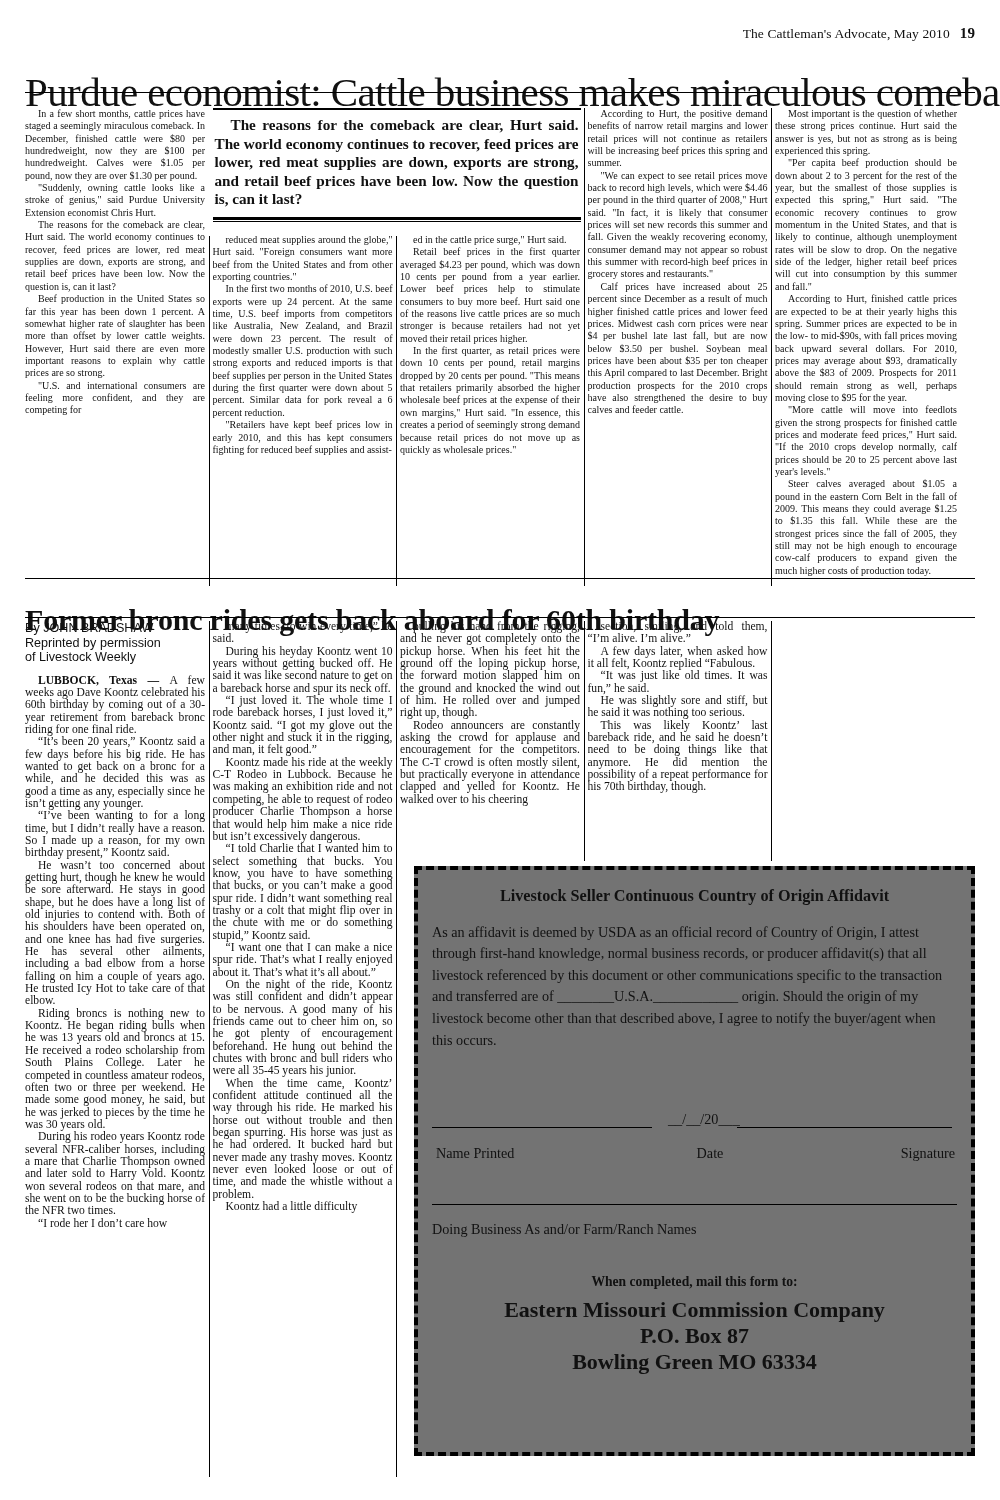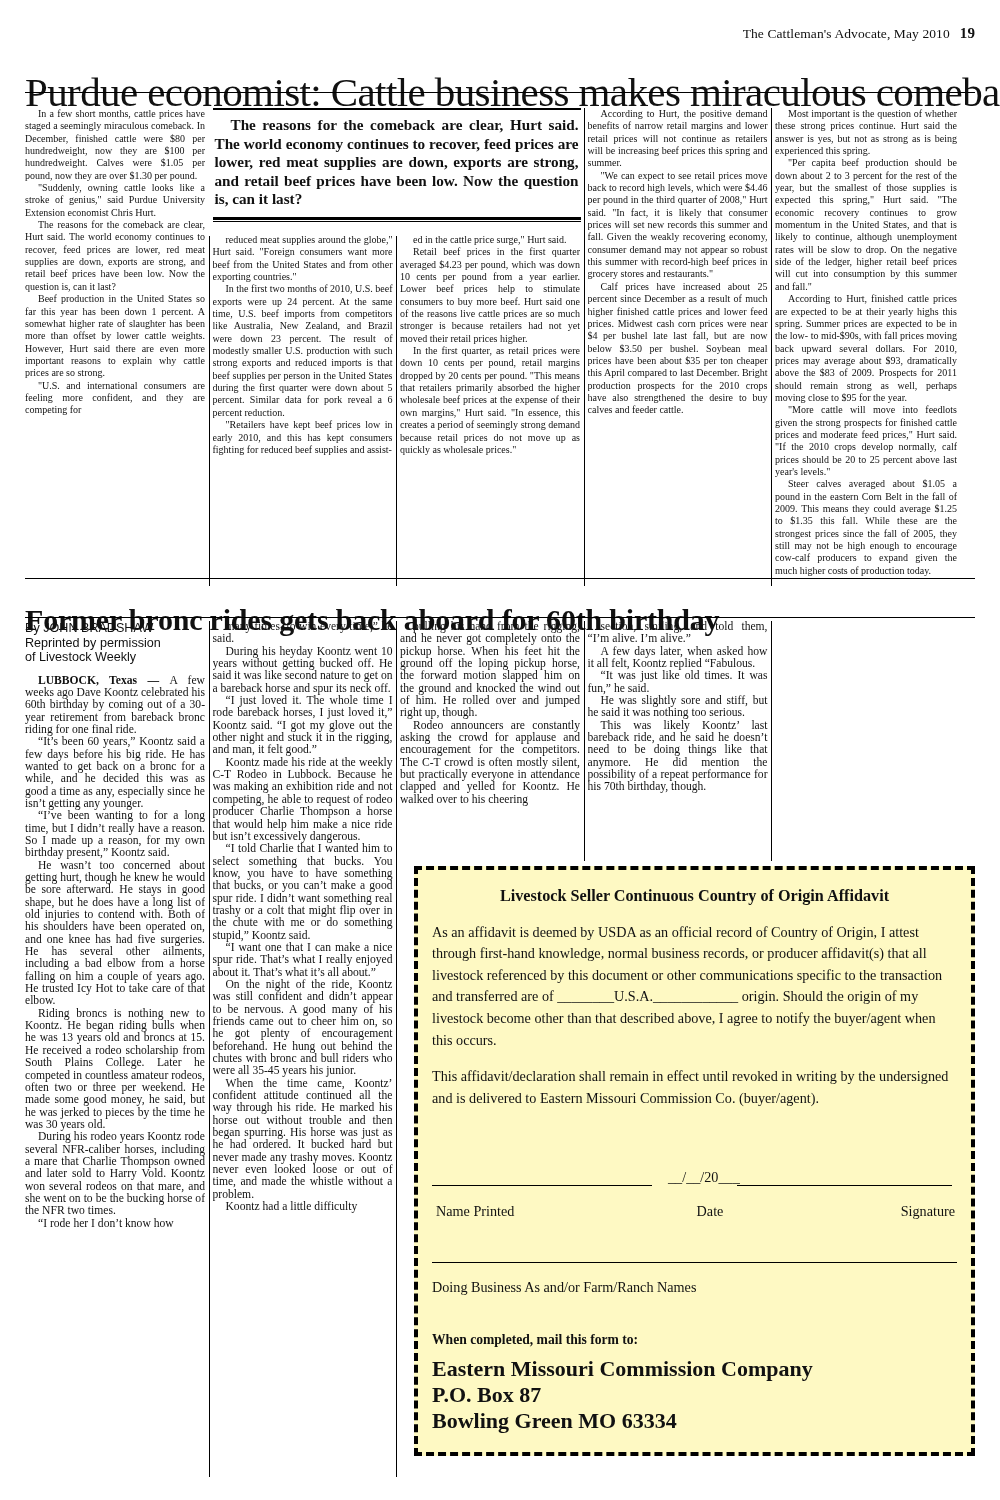--- a/index.html
+++ b/index.html
@@ -102,21 +102,21 @@
   .dateline { font-weight:bold; }
 
   
   .affidavit {
     position:absolute; left:414px; top:866px; width:561px; height:590px;
     box-sizing:border-box;
     border:4px dashed #000;
     padding:12px 14px 10px 14px;
     font-size:14.2px;
     line-height:21.6px;
-    background:#fef9c3;
+    background:#737373;
   }
   .aff-title {
     text-align:center; font-weight:bold; font-size:16.2px; margin:4px 0 14px 0;
     font-family:"Liberation Serif", serif;
   }
   .aff-p { margin:0 0 15px 0; text-align:left; }
   .aff-p2 { margin:14px 0 0 0; }
 
   .sig-row {
     position:relative; margin-top:58px; height:34px;
@@ -131,21 +131,21 @@
     font-size:14.2px; letter-spacing:0px; white-space:nowrap;
   }
   .sig-labels { position:relative; height:20px; font-size:14.2px; }
   .lbl-name { position:absolute; left:4px; top:0; }
   .lbl-date { position:absolute; left:198px; top:0; width:160px; text-align:center; }
   .lbl-sig  { position:absolute; right:2px; top:0; }
 
   .dba-line { margin-top:40px; border-bottom:1px solid #000; height:1px; width:100%; }
   .dba-label { margin-top:14px; font-size:14.2px; }
 
-  .mailto { text-align:left; margin-top:30px; }
+  .mailto { text-align:center; margin-top:30px; }
   .mailto .m-small { font-weight:bold; font-size:13.6px; margin-bottom:5px; }
   .mailto .m-big { font-weight:bold; font-size:22px; line-height:26px; }
 </style>
 </head>
 <body>
 
 <div class="page">
 
   <div class="masthead">
     <span>The Cattleman's Advocate, May 2010</span><span class="pg">19</span>
@@ -213,26 +213,26 @@
     <div class="vr" style="left:558.5px; top:0px; height:240px;"></div>
     <div class="vr" style="left:746px;   top:0px; height:240px;"></div>
 
     <div class="s2col c1">
       <div class="byline">
         <span class="b1">By JOHN BRADSHAW</span>
         <span class="b1">Reprinted by permission</span>
         <span class="b1">of Livestock Weekly</span>
       </div>
       <p><span class="dateline">LUBBOCK, Texas — </span><span>A few weeks ago Dave Koontz celebrated his 60th birthday by coming out of a 30-year retirement from bareback bronc riding for one final ride.</span></p>
-      <p>“It’s been 60 years,” Koontz said a few days before his big ride. He has wanted to get back on a bronc for a while, and he decided this was as good a time as any, especially since he isn’t getting any younger.</p>
+      <p>“It’s been 20 years,” Koontz said a few days before his big ride. He has wanted to get back on a bronc for a while, and he decided this was as good a time as any, especially since he isn’t getting any younger.</p>
       <p>“I’ve been wanting to for a long time, but I didn’t really have a reason. So I made up a reason, for my own birthday present,” Koontz said.</p>
       <p>He wasn’t too concerned about getting hurt, though he knew he would be sore afterward. He stays in good shape, but he does have a long list of old injuries to contend with. Both of his shoulders have been operated on, and one knee has had five surgeries. He has several other ailments, including a bad elbow from a horse falling on him a couple of years ago. He trusted Icy Hot to take care of that elbow.</p>
       <p>Riding broncs is nothing new to Koontz. He began riding bulls when he was 13 years old and broncs at 15. He received a rodeo scholarship from South Plains College. Later he competed in countless amateur rodeos, often two or three per weekend. He made some good money, he said, but he was jerked to pieces by the time he was 30 years old.</p>
       <p>During his rodeo years Koontz rode several NFR-caliber horses, including a mare that Charlie Thompson owned and later sold to Harry Vold. Koontz won several rodeos on that mare, and she went on to be the bucking horse of the NFR two times.</p>
-      <p>“I rode her I don’t know how</p>
+      <p>“I rode her I don’t care how</p>
     </div>
 
     <div class="s2col c2">
       <p>many times, to win every time,” he said.</p>
       <p>During his heyday Koontz went 10 years without getting bucked off. He said it was like second nature to get on a bareback horse and spur its neck off.</p>
       <p>“I just loved it. The whole time I rode bareback horses, I just loved it,” Koontz said. “I got my glove out the other night and stuck it in the rigging, and man, it felt good.”</p>
       <p>Koontz made his ride at the weekly C-T Rodeo in Lubbock. Because he was making an exhibition ride and not competing, he able to request of rodeo producer Charlie Thompson a horse that would help him make a nice ride but isn’t excessively dangerous.</p>
       <p>“I told Charlie that I wanted him to select something that bucks. You know, you have to have something that bucks, or you can’t make a good spur ride. I didn’t want something real trashy or a colt that might flip over in the chute with me or do something stupid,” Koontz said.</p>
       <p>“I want one that I can make a nice spur ride. That’s what I really enjoyed about it. That’s what it’s all about.”</p>
       <p>On the night of the ride, Koontz was still confident and didn’t appear to be nervous. A good many of his friends came out to cheer him on, so he got plenty of encouragement beforehand. He hung out behind the chutes with bronc and bull riders who were all 35-45 years his junior.</p>
@@ -252,21 +252,20 @@
       <p>He was slightly sore and stiff, but he said it was nothing too serious.</p>
       <p>This was likely Koontz’ last bareback ride, and he said he doesn’t need to be doing things like that anymore. He did mention the possibility of a repeat performance for his 70th birthday, though.</p>
     </div>
 
     <div class="s2col c5"></div>
   </div>
 
   <div class="affidavit">
     <div class="aff-title">Livestock Seller Continuous Country of Origin Affidavit</div>
     <p class="aff-p">As an affidavit is deemed by USDA as an official record of Country of Origin, I attest through first-hand knowledge, normal business records, or producer affidavit(s) that all livestock referenced by this document or other communications specific to the transaction and transferred are of ________U.S.A.____________ origin.   Should the origin of my livestock become other than that described above, I agree to notify the buyer/agent when this occurs.</p>
-    <p class="aff-p aff-p2">This affidavit/declaration shall remain in effect until revoked in writing by the undersigned and is delivered to Eastern Missouri Commission Co. (buyer/agent).</p>
 
     <div class="sig-row">
       <div class="sig-line sig-l1"></div>
       <div class="date-blank">__/__/20___</div>
       <div class="sig-line sig-l2"></div>
     </div>
     <div class="sig-labels">
       <span class="lbl-name">Name Printed</span>
       <span class="lbl-date">Date</span>
       <span class="lbl-sig">Signature</span>

